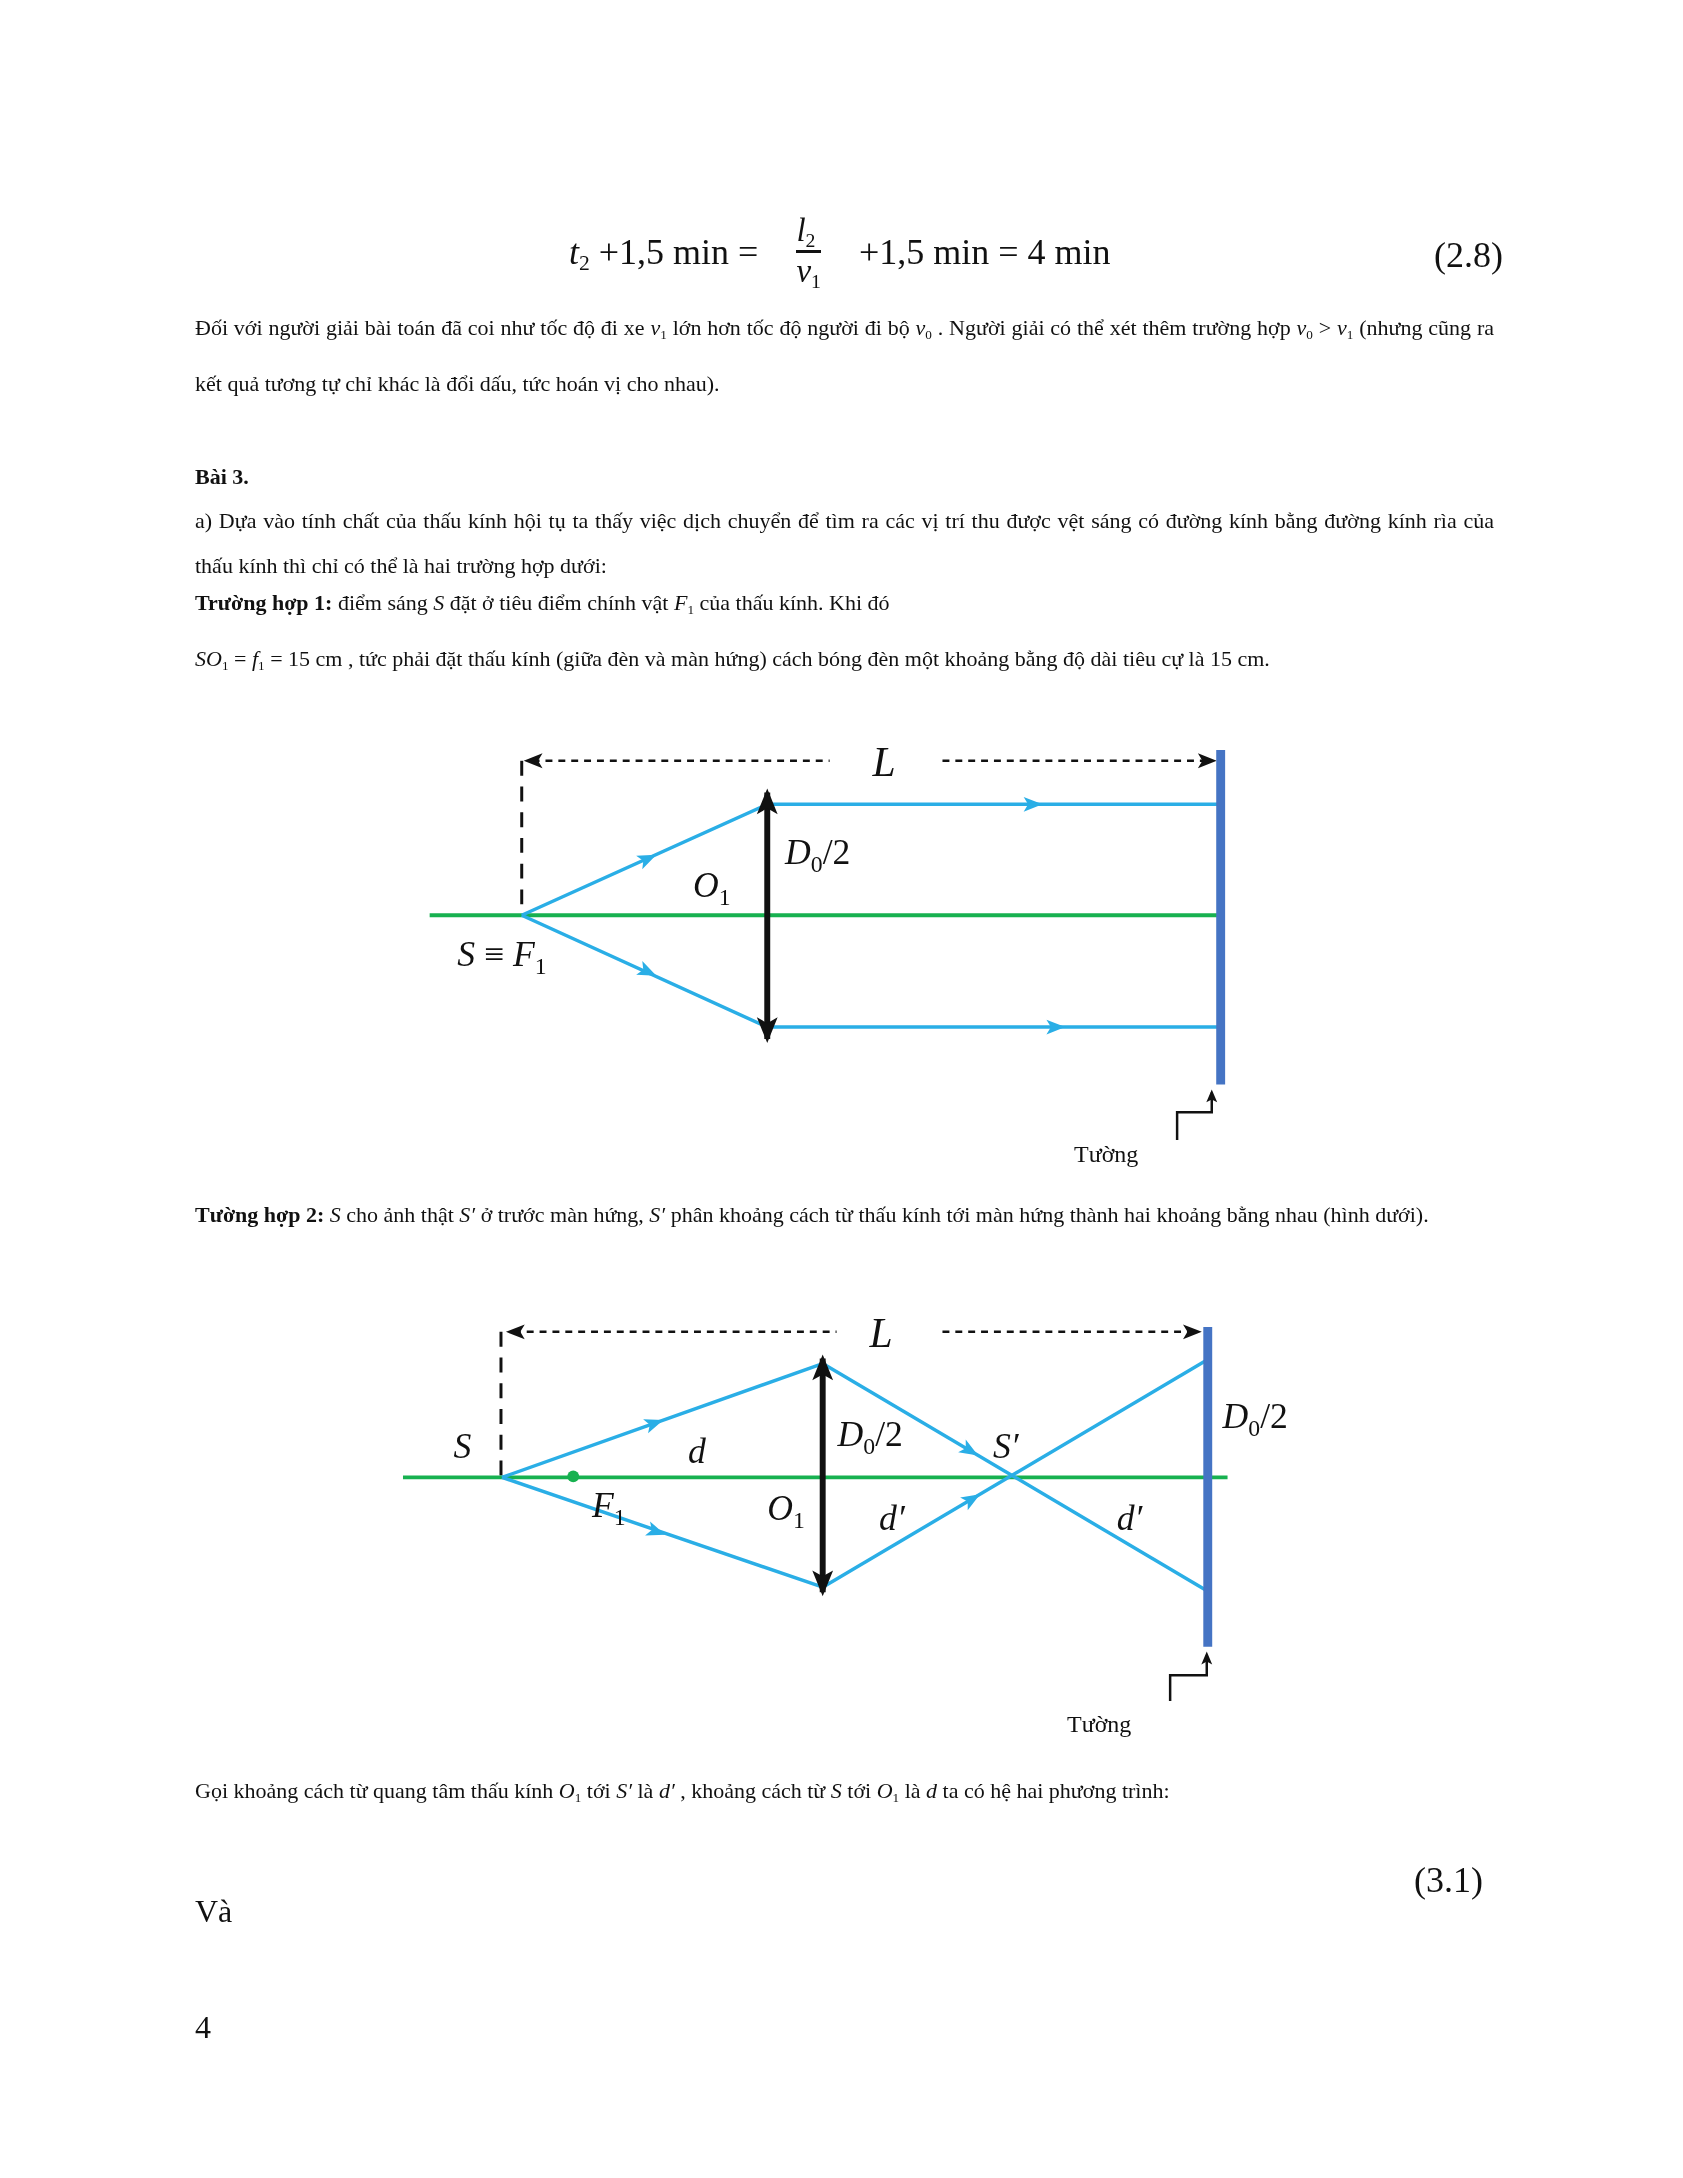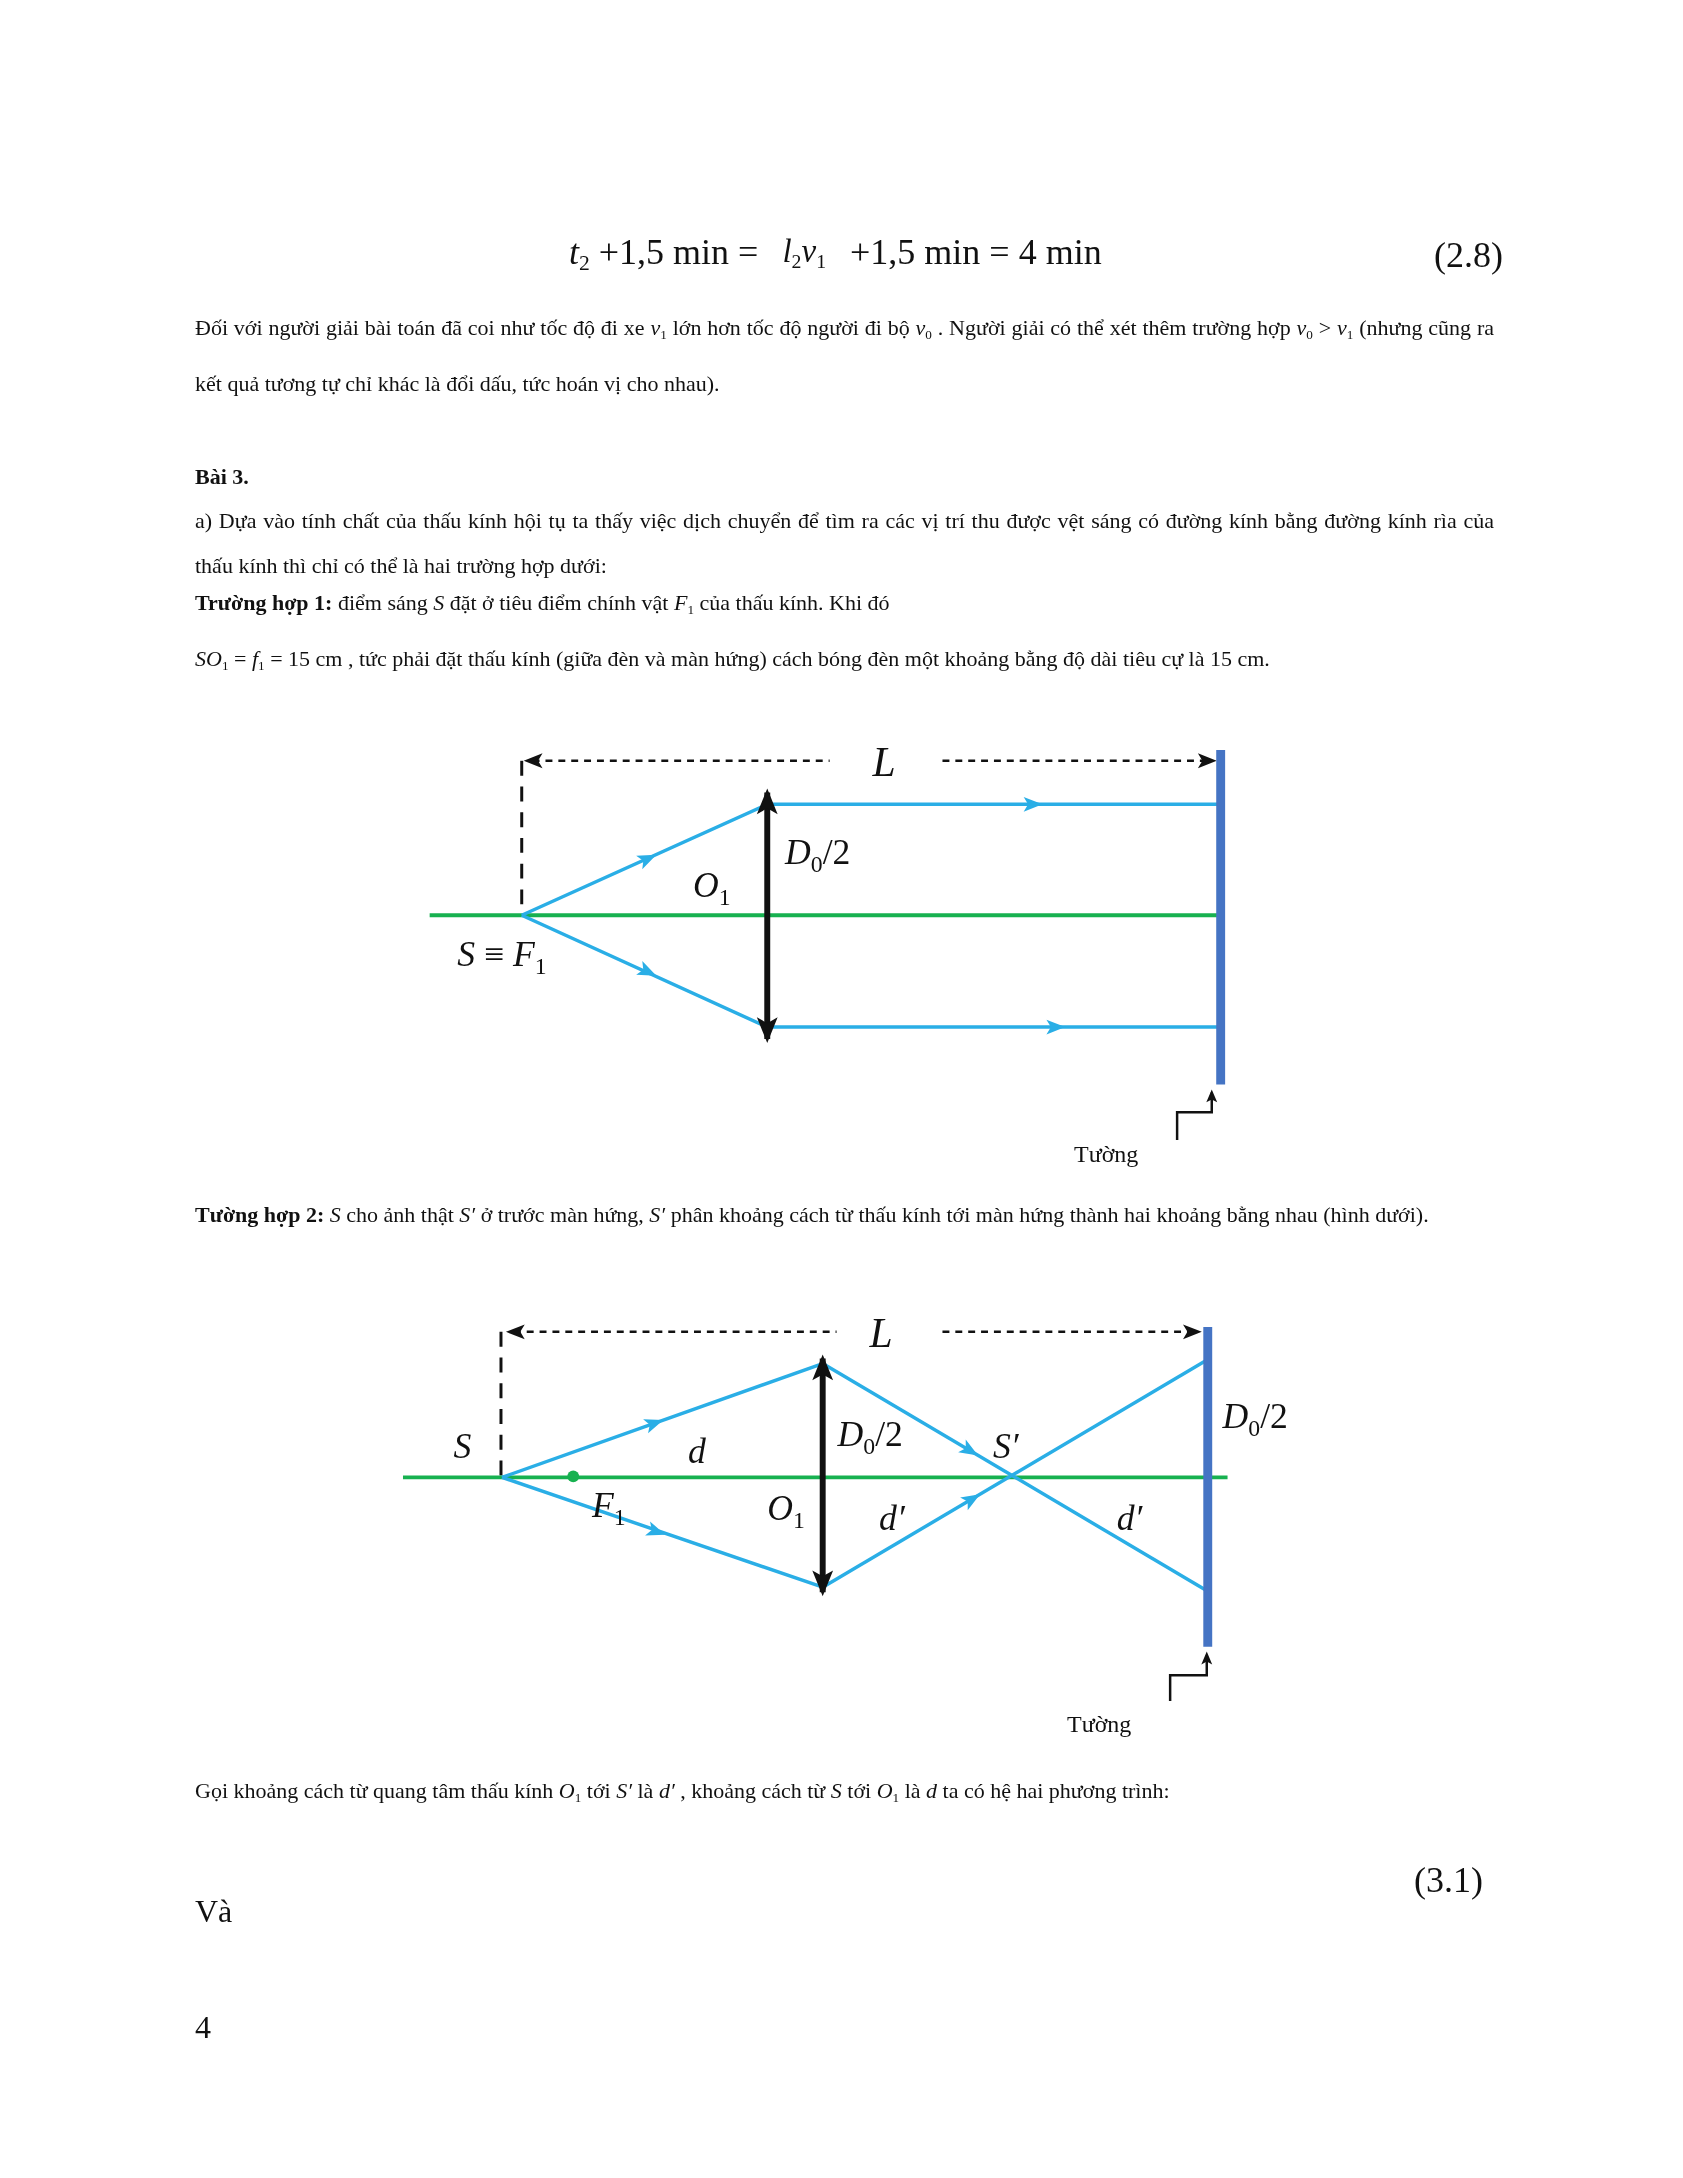--- a/index.html
+++ b/index.html
@@ -6,21 +6,21 @@
   .page{position:relative;width:1683px;height:2178px;background:#ffffff;overflow:hidden;
         font-family:"Liberation Serif","DejaVu Serif",serif;color:#111}
   .para{position:absolute;left:195px;width:1299px;font-size:22px;text-align:justify}
   .para sub, .eq sub{font-size:0.6em;vertical-align:-0.3em;line-height:0}
   i{font-style:italic}
   b{font-weight:bold}
   .lh57{line-height:56px}.lh55{line-height:54px}.lh47{line-height:47px}
   .lh45{line-height:45px}.lh44{line-height:44px}
   .eq28{position:absolute;left:569px;top:196px;height:111px;display:flex;align-items:center;
         font-size:36px;gap:20px}
-  .frac{display:inline-flex;flex-direction:row;align-items:flex-end;margin:0 4px}
+  .frac{display:inline-flex;flex-direction:column;align-items:flex-start;margin:0 18px}
   .frac .num,.frac .den{font-size:33px;line-height:1.08}
   .frac .bar{height:3px;background:#111;align-self:stretch;margin:1px 0}
   .eq-tag{position:absolute;font-size:36px}
   .eq31{position:absolute;left:195px;top:1857px;width:1299px;text-align:center;font-size:36px}
   .simple{position:absolute;font-size:32px}
   .wall-label{position:absolute;width:168px;text-align:left;font-size:24px}
   svg{position:absolute}
   .ray{stroke:#2AAEE6;stroke-width:3.5;fill:none}
   .axis{stroke:#17B150;stroke-width:4}
   .wall{stroke:#4574C4;stroke-width:9}

